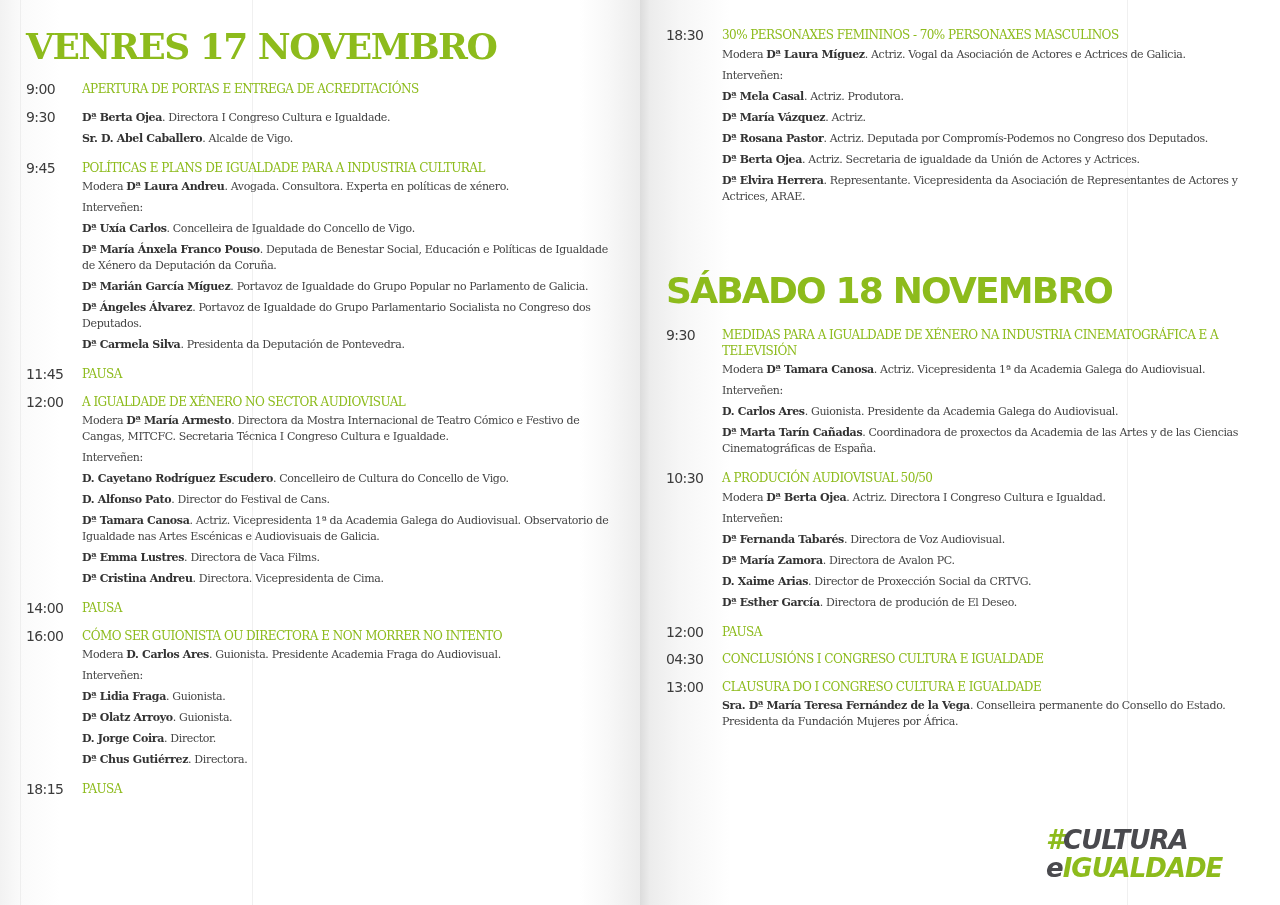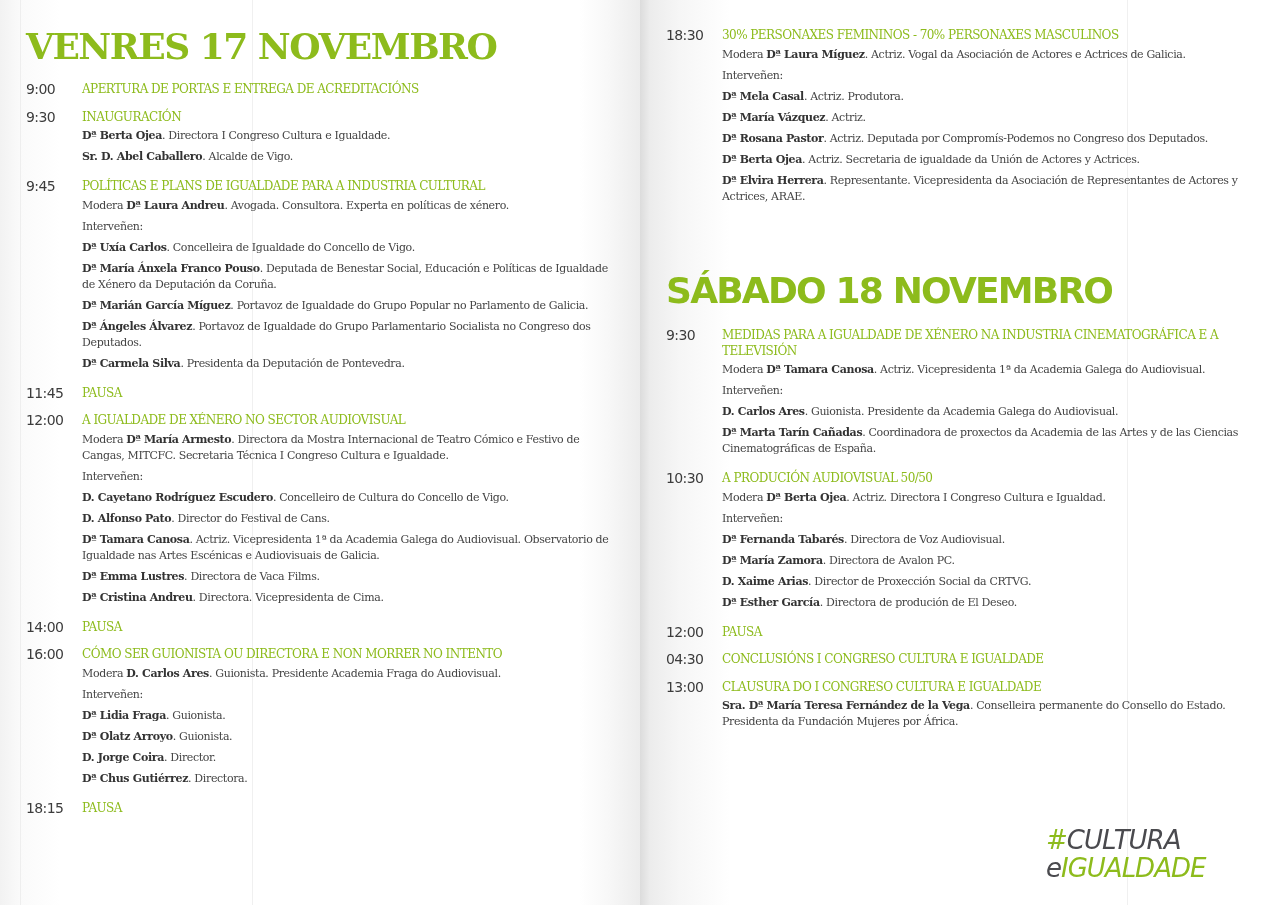--- a/index.html
+++ b/index.html
@@ -67,21 +67,21 @@
     margin-bottom: 5px;
     color: #444444;
   }
   .line b { font-weight: bold; color: #333333; }
 
   .logo {
     position: absolute;
     left: 1046px;
     top: 826px;
     font-family: "DejaVu Sans", sans-serif;
-    font-weight: normal;
+    font-weight: bold;
     font-style: italic;
     font-size: 26px;
     line-height: 28px;
     letter-spacing: -1px;
   }
   .logo .hash { color: #8dbb1c; }
   .logo .dark { color: #4a4a4e; }
   .logo .green { color: #8dbb1c; }
 </style>
 </head>
@@ -95,21 +95,20 @@
     <div class="sched" id="left-sched" style="left:26px; top:80px;">
         <div class="slot">
           <div class="time">9:00</div>
           <div class="slot-body">
             <div class="slot-title">APERTURA DE PORTAS E ENTREGA DE ACREDITACIÓNS</div>
           </div>
         </div>
         <div class="slot">
           <div class="time">9:30</div>
           <div class="slot-body">
-            <div class="slot-title">INAUGURACIÓN</div>
             <div class="line"><span></span><b>Dª Berta Ojea</b><span>. Directora I Congreso Cultura e Igualdade.</span></div>
             <div class="line"><span></span><b>Sr. D. Abel Caballero</b><span>. Alcalde de Vigo.</span></div>
           </div>
         </div>
         <div class="slot">
           <div class="time">9:45</div>
           <div class="slot-body">
             <div class="slot-title">POLÍTICAS E PLANS DE IGUALDADE PARA A INDUSTRIA CULTURAL</div>
             <div class="line"><span>Modera </span><b>Dª Laura Andreu</b><span>. Avogada. Consultora. Experta en políticas de xénero.</span></div>
             <div class="line"><span>Interveñen:</span><b></b><span></span></div>

